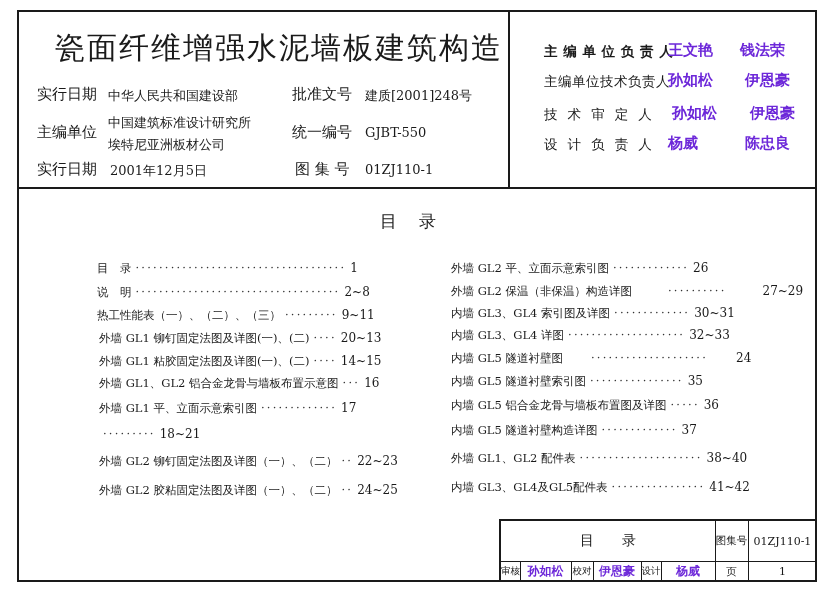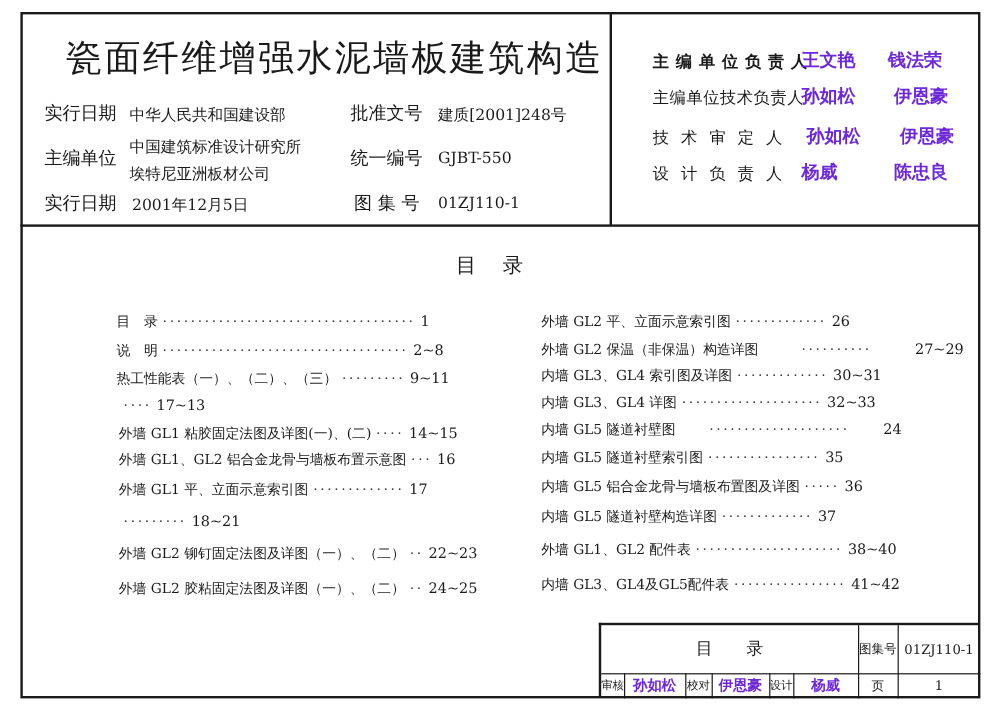--- a/index.html
+++ b/index.html
@@ -76,22 +76,23 @@
       <span class="lbl">说　明</span>
       <span class="dots">···································</span>
       <span class="pg">2~8</span>
     </div>
   <div class="toc-item" style="left:97px;top:308px;">
       <span class="lbl">热工性能表（一）、（二）、（三）</span>
       <span class="dots">·········</span>
       <span class="pg">9~11</span>
     </div>
   <div class="toc-item" style="left:99px;top:331px;">
+      <span class="lbl">外墙 GL1 铆钉固定法图及详图(一)、(二)</span>
       <span class="dots">····</span>
-      <span class="pg">17~13</span>
+      <span class="pg">20~13</span>
     </div>
   <div class="toc-item" style="left:99px;top:354px;">
       <span class="lbl">外墙 GL1 粘胶固定法图及详图(一)、(二)</span>
       <span class="dots">····</span>
       <span class="pg">14~15</span>
     </div>
   <div class="toc-item" style="left:99px;top:376px;">
       <span class="lbl">外墙 GL1、GL2 铝合金龙骨与墙板布置示意图</span>
       <span class="dots">···</span>
       <span class="pg">16</span>

